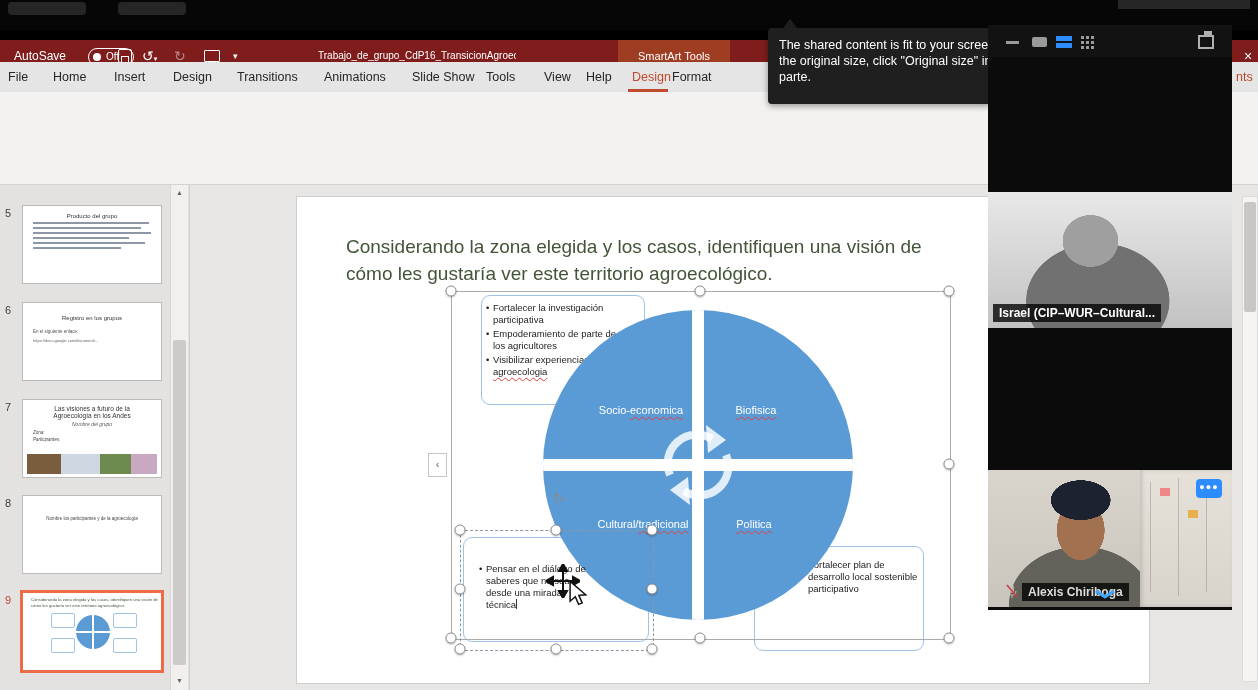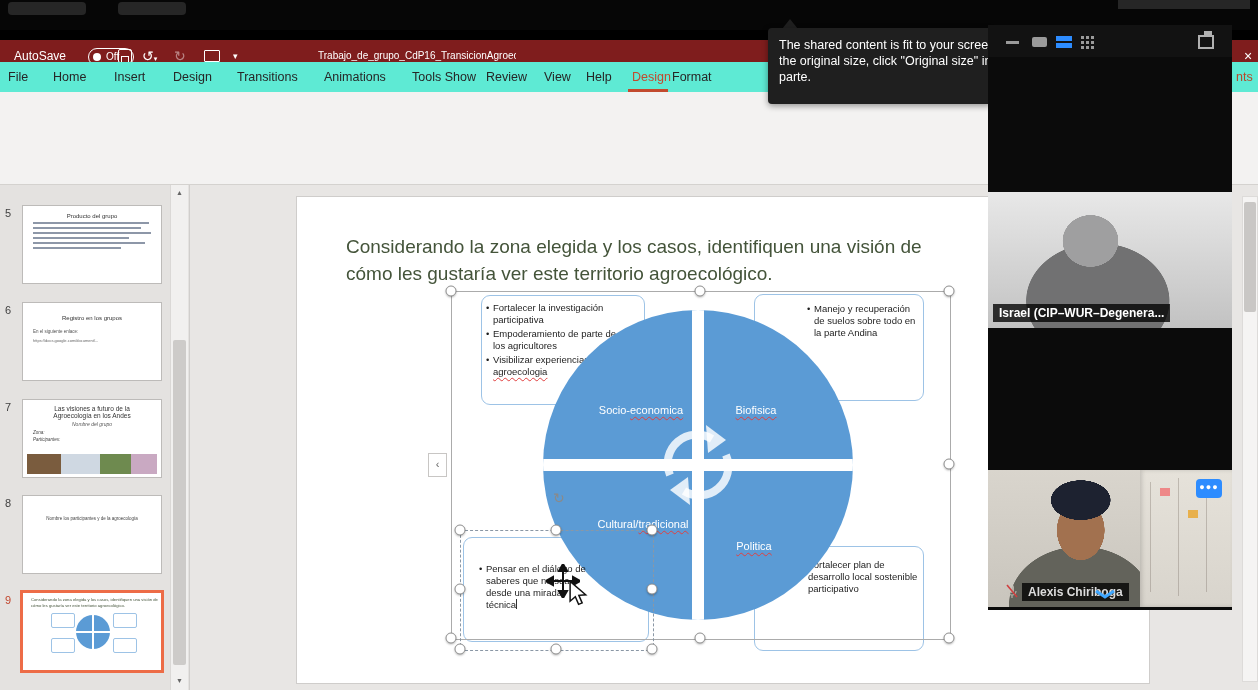--- a/index.html
+++ b/index.html
@@ -16,21 +16,21 @@
   .autosave-off{left:17px;top:1px;font-size:10px;color:#fff;line-height:14px;}
   .qat{color:#fff;font-size:14px;line-height:32px;}
   .icon-save{left:118px;top:9px;width:12px;height:12px;border:1.4px solid #fff;border-radius:2px;}
   .icon-save::after{content:"";position:absolute;left:2px;bottom:0;width:6px;height:5px;border:1px solid #fff;border-bottom:none;}
   .icon-present{left:204px;top:10px;width:14px;height:10px;border:1.4px solid #fff;border-radius:1px;}
   .icon-present::after{content:"";position:absolute;left:5px;top:11px;width:4px;height:2px;background:#fff;box-shadow:-3px 2px 0 -0.5px #fff,3px 2px 0 -0.5px #fff;}
   .doc-title{left:318px;top:0;width:198px;height:32px;overflow:hidden;white-space:nowrap;font-size:10px;line-height:32px;color:#fff;}
   .smartart-tab{left:618px;top:0;width:112px;height:32px;background:#9E3D22;color:#fff;font-size:11px;line-height:32px;text-align:center;}
   .close-x{left:1238px;top:0;width:20px;height:32px;color:#fff;font-size:14px;line-height:32px;text-align:center;}
   
-  .menubar{left:0;top:62px;width:1258px;height:30px;background:#5eead4;}
+  .menubar{left:0;top:62px;width:1258px;height:30px;background:#e5e5e5;}
   .menu-item{position:absolute;top:0;height:30px;line-height:30px;font-size:12.5px;color:#262626;}
   .menu-item.ctx-active{color:#C24A2E;}
   .ctx-underline{left:628px;top:27px;width:40px;height:3px;background:#C24A2E;}
   .comments-cut{left:1236px;top:0;height:30px;line-height:30px;font-size:12.5px;color:#B7472A;}
   
   .ribbon{left:0;top:92px;width:1258px;height:93px;background:#F3F2F1;border-bottom:1px solid #D4D2CF;box-sizing:border-box;}
   .rb-btn{position:absolute;height:18px;font-size:11px;color:#333;white-space:nowrap;}
   .rb-btn.dis{color:#A6A4A2;}
   .rb-ic{display:inline-block;width:15px;text-align:center;font-size:11px;color:#5a5a5a;}
   .rb-btn.dis .rb-ic{color:#B6B4B2;}
@@ -121,32 +121,33 @@
     <span class="abs autosave-pill">
       <span class="abs autosave-dot"></span>
       <span class="abs autosave-off">Off</span>
     </span>
     <span class="abs icon-save"></span>
     <span class="abs qat" style="left:142px;">↺<span style="font-size:7px;">▾</span></span>
     <span class="abs qat" style="left:174px;opacity:.45;">↻</span>
     <span class="abs icon-present"></span>
     <span class="abs qat" style="left:233px;font-size:9px;">▾</span>
     <span class="abs doc-title">Trabajo_de_grupo_CdP16_TransicionAgroecologi...</span>
+    <span class="abs smartart-tab">SmartArt Tools</span>
     <span class="abs close-x">×</span>
   </div>
 
   <div class="abs menubar">
     <span class="menu-item" style="left:8px;">File</span>
     <span class="menu-item" style="left:53px;">Home</span>
     <span class="menu-item" style="left:114px;">Insert</span>
     <span class="menu-item" style="left:173px;">Design</span>
     <span class="menu-item" style="left:237px;">Transitions</span>
     <span class="menu-item" style="left:324px;">Animations</span>
-    <span class="menu-item" style="left:412px;">Tools Show</span>
-    <span class="menu-item" style="left:486px;">Review</span>
+    <span class="menu-item" style="left:412px;">Slide Show</span>
+    <span class="menu-item" style="left:486px;">Tools</span>
     <span class="menu-item" style="left:544px;">View</span>
     <span class="menu-item" style="left:586px;">Help</span>
     <span class="menu-item ctx-active" style="left:632px;">Design</span>
     <span class="menu-item" style="left:672px;">Format</span>
     <div class="abs ctx-underline"></div>
     <span class="abs comments-cut">nts</span>
   </div>
 
   <div class="abs ribbon">
 
@@ -330,25 +331,20 @@
       <div>cómo les gustaría ver este territorio agroecológico.</div>
     </div>
 
     <div class="sa-box" style="left:184px;top:98px;width:164px;height:110px;">
       <div class="sa-text" style="position:absolute;left:4px;top:6px;width:134px;">
         <div class="bullet-line">Fortalecer la investigación participativa</div>
         <div class="bullet-line">Empoderamiento de parte de los agricultores</div>
         <div class="bullet-line"><span>Visibilizar experiencias de </span><span class="wavy">agroecologia</span></div>
       </div>
     </div>
-    <div class="sa-box" style="left:457px;top:97px;width:170px;height:107px;">
-      <div class="sa-text" style="position:absolute;left:52px;top:8px;width:112px;">
-        <div class="bullet-line">Manejo y  recuperación de suelos sobre todo en la parte Andina</div>
-      </div>
-    </div>
     <div class="sa-box" style="left:166px;top:340px;width:186px;height:105px;"></div>
     <div class="sa-box" style="left:457px;top:349px;width:170px;height:105px;">
       <div class="sa-text" style="position:absolute;left:46px;top:12px;width:122px;">
         <div class="bullet-line">Fortalecer plan de desarrollo local sostenible participativo</div>
       </div>
     </div>
 
     <div class="sa-circle">
       <div class="cross-v"></div>
       <div class="cross-h"></div>
@@ -361,21 +357,21 @@
       </g>
       <g fill="rgba(255,255,255,0.82)">
         <polygon points="50,2 70,17 52,30"></polygon>
         <polygon points="34,82 14,67 32,54"></polygon>
       </g>
     </svg>
 
     <div class="q-label" style="left:344px;top:207px;"><span>Socio-</span><span class="wavy">economica</span></div>
     <div class="q-label" style="left:459px;top:207px;"><span></span><span class="wavy">Biofisica</span></div>
     <div class="q-label" style="left:346px;top:321px;"><span>Cultural/</span><span class="wavy">tradicional</span></div>
-    <div class="q-label" style="left:457px;top:321px;margin-top:22px;"><span></span><span class="wavy">Politica</span></div>
+    <div class="q-label" style="left:457px;top:321px;"><span></span><span class="wavy">Politica</span></div>
 
     <div class="bl-text sa-text">
       <div class="bullet-line"><span>Pensar en el diálogo de saberes que no sea desde una mirada técnica</span><span class="caret-i"></span></div>
     </div>
 
     <div class="sel-dash"></div>
     <div class="handle" style="left:163px;top:333px;"></div>
     <div class="handle" style="left:259px;top:333px;"></div>
     <div class="handle" style="left:355px;top:333px;"></div>
     <div class="handle" style="left:163px;top:392px;"></div>
@@ -419,21 +415,21 @@
       <div class="vh-ic" style="left:210px;top:10px;width:12px;height:10px;border:2px solid #b0b0b0;">
         <div style="position:absolute;left:4px;top:-6px;width:8px;height:6px;background:#b0b0b0;"></div>
       </div>
     </div>
 
 
     <div class="tile" style="top:167px;height:136px;background:
         radial-gradient(ellipse 28px 26px at 42% 36%, #9AA0A6 0 99%, transparent 100%),
         radial-gradient(ellipse 72px 58px at 45% 80%, #6D7278 0 99%, transparent 100%),
         linear-gradient(180deg, #E8E8E6, #C2C2C0);filter:saturate(0.1);">
-      <div class="name-chip">Israel (CIP–WUR–Degenera...</div>
+      <div class="name-chip">Israel (CIP–WUR–Cultural...</div>
     </div>
 
 
     <div class="tile" style="top:445px;height:137px;background:
         radial-gradient(ellipse 30px 20px at 38% 22%, #1D2230 0 99%, transparent 100%),
         radial-gradient(ellipse 24px 30px at 38% 44%, #A2714F 0 99%, transparent 100%),
         radial-gradient(ellipse 72px 58px at 38% 98%, #63635B 0 99%, transparent 100%),
         linear-gradient(180deg, #D9D5CD, #C9C5BD);">
       <div class="whiteboard">
         <div class="wb-line" style="left:10px;top:12px;width:1px;height:110px;"></div>

